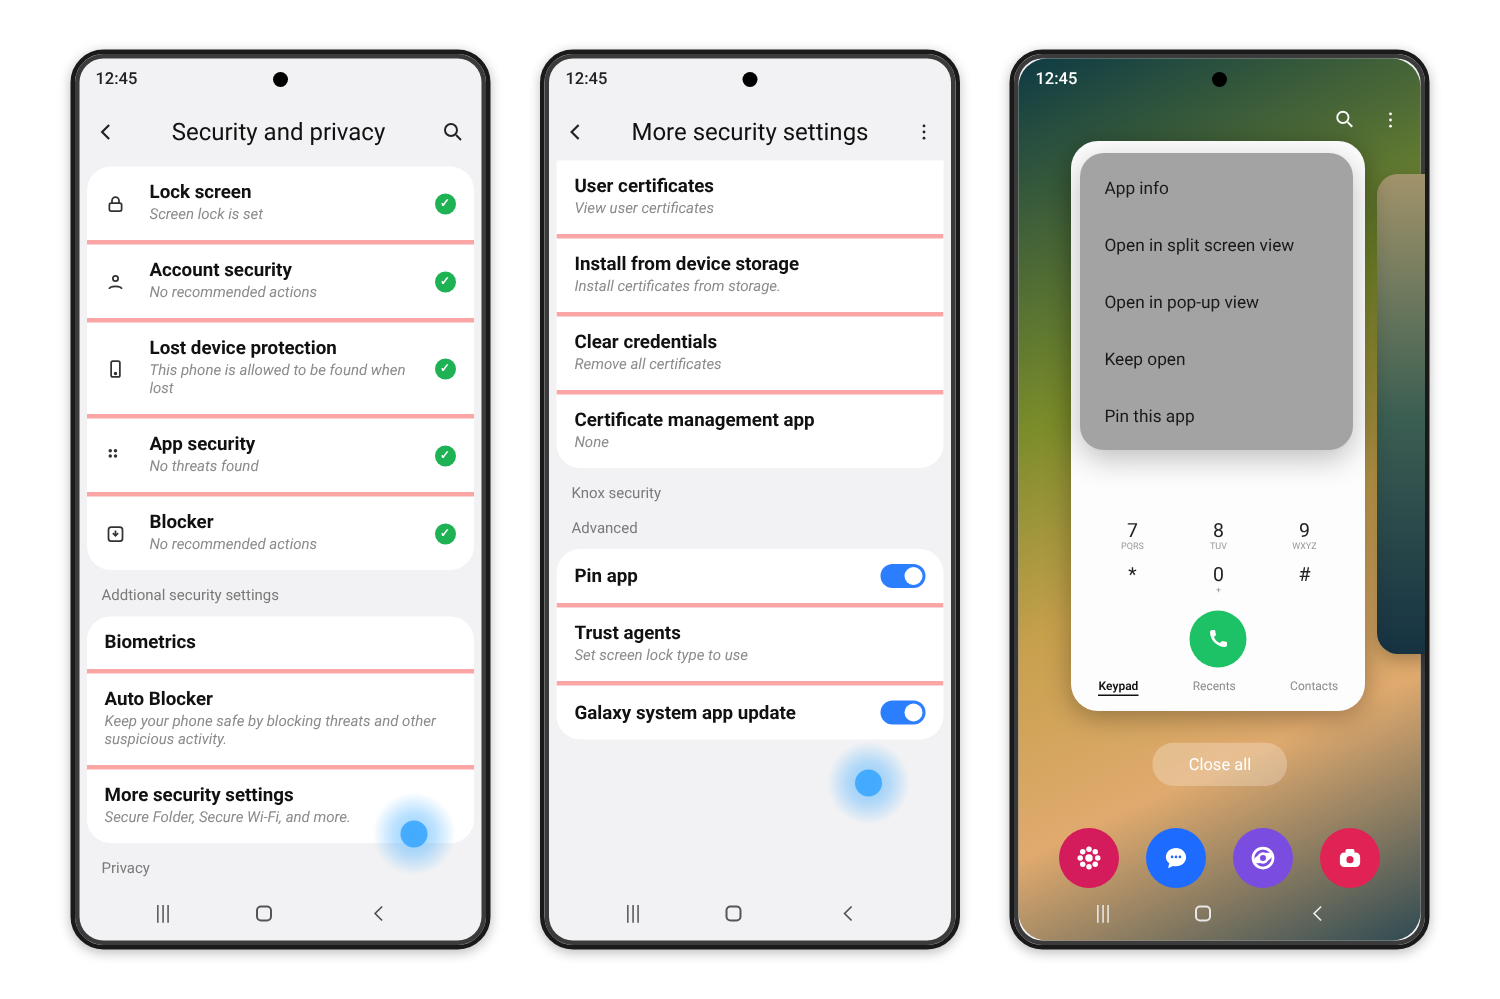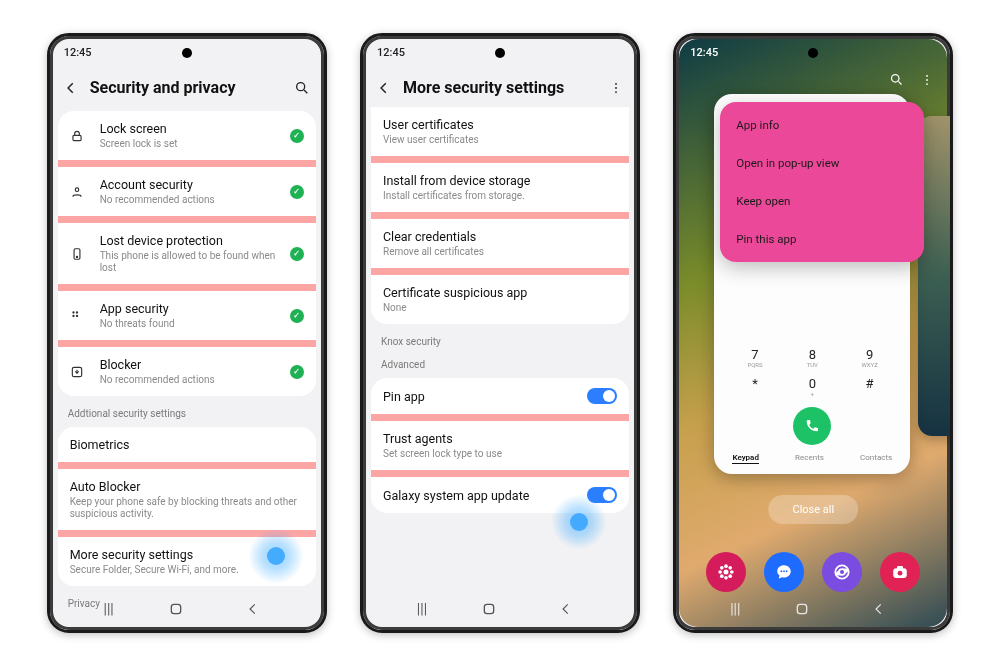--- a/index.html
+++ b/index.html
@@ -58,41 +58,42 @@
   .status-bar.light { color: #fff; }
   .header {
     display: flex;
     align-items: center;
     padding: 10px 14px;
     gap: 12px;
   }
   .header .title {
     flex: 1;
     font-size: 16px;
-    font-weight: 700;
+    font-weight: 400;
     color: #111;
+    text-align: center;
   }
   .icon { display:inline-flex; align-items:center; justify-content:center; }
   .list {
     background: #fff;
     border-radius: 16px;
     margin: 4px 8px;
     overflow: hidden;
   }
   .row {
     display: flex;
     align-items: center;
     padding: 10px 12px;
     gap: 12px;
-    border-top: 7px solid #fca5a5;
+    border-top: 3px solid #fca5a5;
   }
   .row:first-child { border-top: none; }
   .row .texts { flex: 1; min-width: 0; }
-  .row .label { font-size: 12.5px; font-weight: 400; color: #111; line-height: 1.2; }
-  .row .sub { font-size: 10px; color: #8a8a8a; line-height: 1.2; margin-top: 2px; }
+  .row .label { font-size: 12.5px; font-weight: 700; color: #111; line-height: 1.2; }
+  .row .sub { font-size: 10px; color: #8a8a8a; line-height: 1.2; margin-top: 2px; font-style: italic; }
   .row .lead-icon { width: 18px; text-align:center; color:#333; font-size: 13px; }
   .check-badge {
     width: 14px; height: 14px; border-radius: 50%;
     background: #1fb254; display:flex; align-items:center; justify-content:center;
     color:#fff; font-size: 8px; font-weight:700;
   }
   .section-header {
     font-size: 10px;
     color: #7a7a7a;
     padding: 8px 18px 4px;
@@ -159,22 +160,22 @@
     top: 80px; right: -4px;
     width: 36px; height: 320px;
     background: linear-gradient(180deg, #a1936a, #3c5f52, #163242);
     border-radius: 14px 0 0 14px;
     z-index: 4;
     box-shadow: 0 4px 12px rgba(0,0,0,0.25);
   }
   .context-menu {
     position:absolute;
     top: 66px; left: 44px;
-    width: 204px;
-    background: #ec4899;
+    width: 182px;
+    background: #a3a3a3;
     border-radius: 16px;
     box-shadow: 0 6px 20px rgba(0,0,0,0.25);
     z-index: 20;
     padding: 4px 0;
   }
   .context-menu .mi {
     padding: 12px 16px;
     font-size: 11.5px;
     color:#1a1a1a;
   }
@@ -385,21 +386,21 @@
       </div>
     </div>
     <div class="row">
       <div class="texts">
         <div class="label">Clear credentials</div>
         <div class="sub">Remove all certificates</div>
       </div>
     </div>
     <div class="row">
       <div class="texts">
-        <div class="label">Certificate suspicious app</div>
+        <div class="label">Certificate management app</div>
         <div class="sub">None</div>
       </div>
     </div>
   </div>
 
   <div class="section-header">Knox security</div>
 
   <div class="section-header">Advanced</div>
   <div class="list">
     <div class="row" style="position:relative;">
@@ -485,20 +486,21 @@
       <div class="dial-tabs">
         <span class="active">Keypad</span>
         <span>Recents</span>
         <span>Contacts</span>
       </div>
     </div>
   </div>
 
   <div class="context-menu">
     <div class="mi">App info</div>
+    <div class="mi">Open in split screen view</div>
     <div class="mi">Open in pop-up view</div>
     <div class="mi">Keep open</div>
     <div class="mi">Pin this app</div>
   </div>
 
   <div class="close-all">Close all</div>
 
   <div class="dock">
     <span class="app" style="background:#d41b5b">
       <svg width="20" height="20" viewBox="0 0 24 24" fill="#fff">

